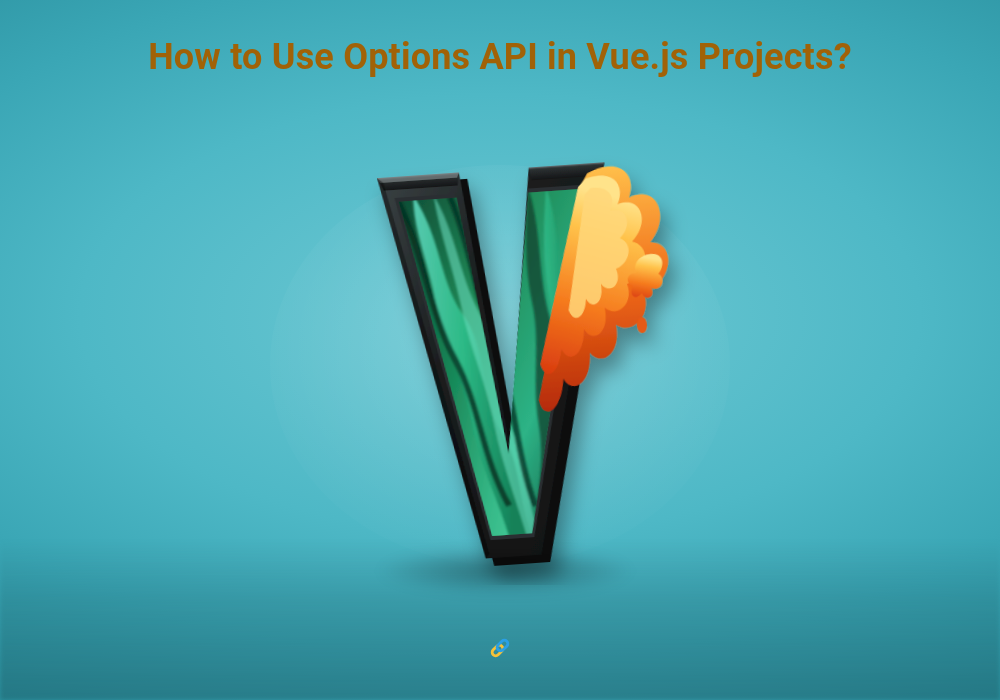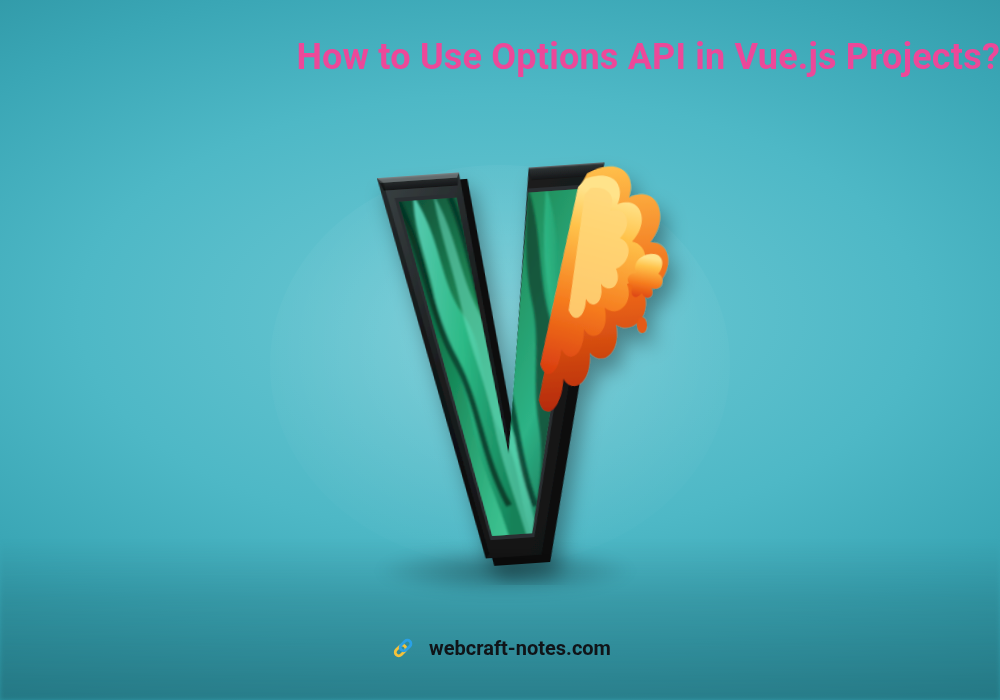--- a/index.html
+++ b/index.html
@@ -13,24 +13,24 @@
     position: absolute;
     left: 0; right: 0; bottom: 0;
     height: 160px;
     background: linear-gradient(to bottom, rgba(30,95,105,0.0) 0%, rgba(30,95,105,0.25) 40%, rgba(28,88,98,0.45) 100%);
     filter: blur(2px);
   }
   .title {
     position: absolute;
     top: 36px;
     left: 0; right: 0;
-    text-align: right;
+    text-align: center;
     font-size: 36px;
     font-weight: 700;
-    color: #ec4899;
+    color: #a16207;
     letter-spacing: 0.2px;
   }
   .v-wrap {
     position: absolute;
     left: 50%;
     top: 135px;
     transform: translateX(-50%);
     width: 520px;
     height: 450px;
   }
@@ -169,14 +169,13 @@
 
 <div class="footer">
   <span class="link-icon">
     <svg viewBox="0 0 32 32" width="28" height="28">
       <g transform="rotate(-45 16 16)">
         <rect x="5" y="12" width="14" height="8" rx="4" fill="none" stroke="#f5c23a" stroke-width="3.2"></rect>
         <rect x="13" y="12" width="14" height="8" rx="4" fill="none" stroke="#2aa0e6" stroke-width="3.2"></rect>
       </g>
     </svg>
   </span>
-  <span class="site">webcraft-notes.com</span>
 </div>
 
 </body></html>

